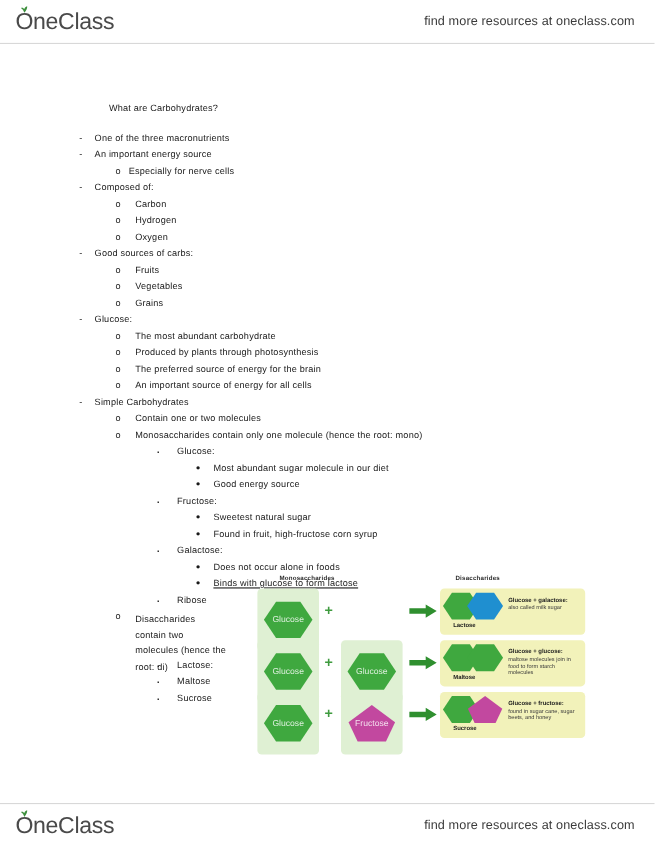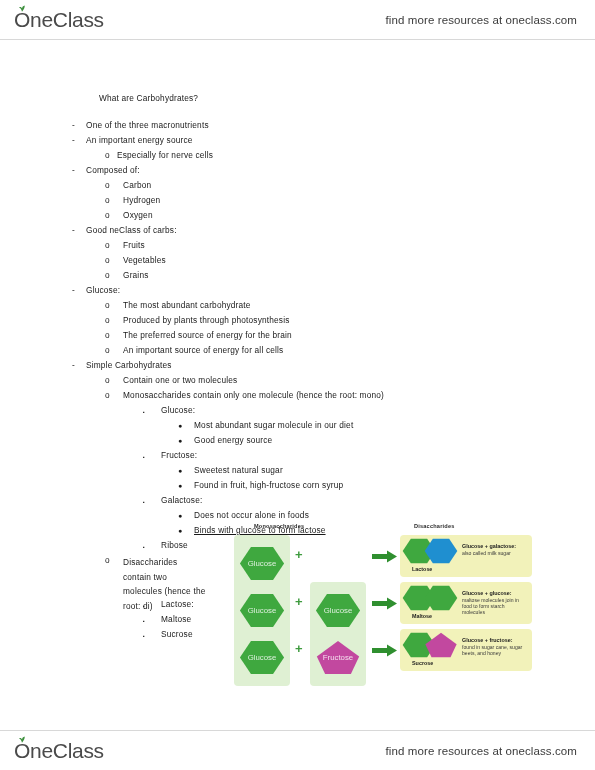--- a/index.html
+++ b/index.html
@@ -203,21 +203,21 @@
       <div class="line" style="left: 117px; top: 110px;">Especially for nerve cells</div>
       <div class="bullet" style="left: 72px; top: 125px;">-</div>
       <div class="line" style="left: 86px; top: 125px;">Composed of:</div>
       <div class="bullet" style="left: 105px; top: 140px;">o</div>
       <div class="line" style="left: 123px; top: 140px;">Carbon</div>
       <div class="bullet" style="left: 105px; top: 155px;">o</div>
       <div class="line" style="left: 123px; top: 155px;">Hydrogen</div>
       <div class="bullet" style="left: 105px; top: 170px;">o</div>
       <div class="line" style="left: 123px; top: 170px;">Oxygen</div>
       <div class="bullet" style="left: 72px; top: 185px;">-</div>
-      <div class="line" style="left: 86px; top: 185px;">Good neClass of carbs:</div>
+      <div class="line" style="left: 86px; top: 185px;">Good sources of carbs:</div>
       <div class="bullet" style="left: 105px; top: 200px;">o</div>
       <div class="line" style="left: 123px; top: 200px;">Fruits</div>
       <div class="bullet" style="left: 105px; top: 215px;">o</div>
       <div class="line" style="left: 123px; top: 215px;">Vegetables</div>
       <div class="bullet" style="left: 105px; top: 230px;">o</div>
       <div class="line" style="left: 123px; top: 230px;">Grains</div>
       <div class="bullet" style="left: 72px; top: 245px;">-</div>
       <div class="line" style="left: 86px; top: 245px;">Glucose:</div>
       <div class="bullet" style="left: 105px; top: 260px;">o</div>
       <div class="line" style="left: 123px; top: 260px;">The most abundant carbohydrate</div>

